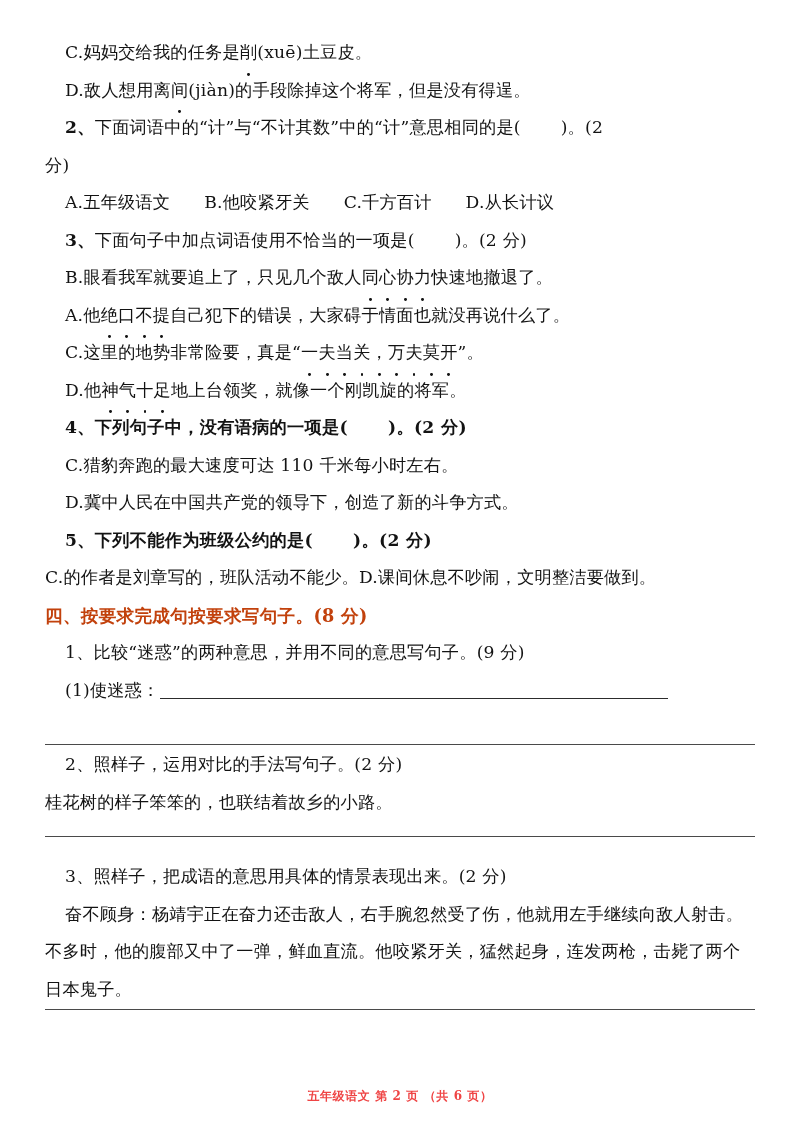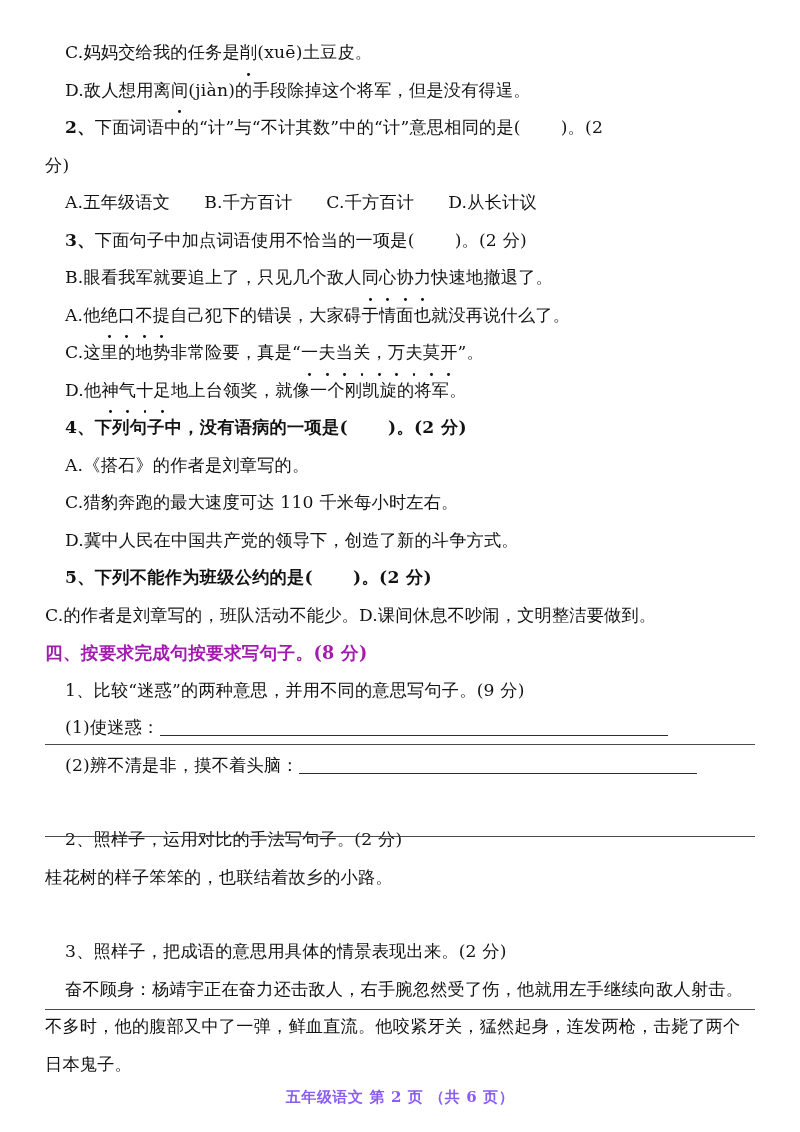--- a/index.html
+++ b/index.html
@@ -40,21 +40,21 @@
   .line.wrap { white-space: normal; }
   .indent1 { padding-left: 20px; }
   .noindent { padding-left: 0; }
 
   .heading {
     font-size: 17.6px;
     line-height: 37.5px;
     font-weight: bold;
     letter-spacing: 0.3px;
     white-space: nowrap;
-    color: #a21caf;
+    color: #c2410c;
   }
   .qnum {
     font-weight: bold;
     letter-spacing: 0.3px;
   }
 
   
   .dot {
     position: relative;
     display: inline-block;
@@ -87,24 +87,24 @@
     height: 0;
     border-top: 1.5px solid #4a4a4a;
   }
 
   .footer {
     position: absolute;
     left: 0;
     top: 1088px;
     width: 800px;
     text-align: center;
-    font-size: 15px;
+    font-size: 12px;
     font-weight: bold;
     letter-spacing: 0.6px;
-    color: #8b5cf6;
+    color: #ef4444;
     font-family: "DejaVu Serif", "Liberation Serif", serif;
   }
 
   .sp-a { display: inline-block; width: 34px; }
   .sp-b { display: inline-block; width: 26px; }
   .sp-paren { display: inline-block; width: 40px; }
 </style>
 </head>
 <body>
 
@@ -119,21 +119,21 @@
       <span>D.敌人想用离</span><span class="dot">间</span><span>(jiàn)的手段除掉这个将军，但是没有得逞。</span>
     </div>
 
     <div class="line indent1">
       <span class="qnum">2、</span><span>下面词语中的“计”与“不计其数”中的“计”意思相同的是(</span><span class="sp-paren"></span><span>)。(2</span>
     </div>
     <div class="line noindent">
       <span>分)</span>
     </div>
     <div class="line indent1">
-      <span>A.五年级语文</span><span class="sp-a"></span><span>B.千方百计</span><span class="sp-a"></span><span>C.千方百计</span><span class="sp-a"></span><span>D.从长计议</span>
+      <span>A.五年级语文</span><span class="sp-a"></span><span>B.他咬紧牙关</span><span class="sp-a"></span><span>C.千方百计</span><span class="sp-a"></span><span>D.从长计议</span>
     </div>
 
     <div class="line indent1">
       <span class="qnum">3、</span><span>下面句子中加点词语使用不恰当的一项是(</span><span class="sp-paren"></span><span>)。(2 分)</span>
     </div>
     <div class="line indent1">
       <span>B.眼看我军就要追上了，只见几个敌人</span><span id="q3b-dots"><span class="dot">同</span><span class="dot">心</span><span class="dot">协</span><span class="dot">力</span></span><span>快速地撤退了。</span>
     </div>
     <div class="line indent1">
       <span>A.他</span><span id="q3a-dots"><span class="dot">绝</span><span class="dot">口</span><span class="dot">不</span><span class="dot">提</span></span><span>自己犯下的错误，大家碍于情面也就没再说什么了。</span>
@@ -141,39 +141,35 @@
     <div class="line indent1">
       <span>C.这里的地势非常险要，真是“</span><span id="q3c-dots"><span class="dot">一</span><span class="dot">夫</span><span class="dot">当</span><span class="dot">关</span><span class="dot">，</span><span class="dot">万</span><span class="dot">夫</span><span class="dot">莫</span><span class="dot">开</span></span><span>”。</span>
     </div>
     <div class="line indent1">
       <span>D.他</span><span id="q3d-dots"><span class="dot">神</span><span class="dot">气</span><span class="dot">十</span><span class="dot">足</span></span><span>地上台领奖，就像一个刚凯旋的将军。</span>
     </div>
 
     <div class="line indent1">
       <span class="qnum">4、</span><span class="qnum">下列句子中，没有语病的一项是(</span><span class="sp-paren"></span><span class="qnum">)。(2 分)</span>
     </div>
-    <div class="line indent1">A.《搭石》的作者是刘章写的。</div>
     <div class="line indent1">C.猎豹奔跑的最大速度可达 110 千米每小时左右。</div>
     <div class="line indent1">D.冀中人民在中国共产党的领导下，创造了新的斗争方式。</div>
 
     <div class="line indent1">
       <span class="qnum">5、</span><span class="qnum">下列不能作为班级公约的是(</span><span class="sp-paren"></span><span class="qnum">)。(2 分)</span>
     </div>
     <div class="line noindent">
       <span>C.的作者是刘章写的，班队活动不能少。</span><span>D.课间休息不吵闹，文明整洁要做到。</span>
     </div>
 
     <div class="heading noindent">四、按要求完成句按要求写句子。(8 分)</div>
 
     <div class="line indent1">1、比较“迷惑”的两种意思，并用不同的意思写句子。(9 分)</div>
     <div class="line indent1">
       <span>(1)使迷惑：</span><span class="blank" style="width:508px"></span>
-    </div>
-    <div class="line indent1">
-      <span>(2)辨不清是非，摸不着头脑：</span><span class="blank" style="width:398px"></span>
     </div>
 
     <div style="height:37px"></div>
     <div class="line indent1">2、照样子，运用对比的手法写句子。(2 分)</div>
     <div class="line noindent">桂花树的样子笨笨的，也联结着故乡的小路。</div>
 
     <div style="height:37px"></div>
 
     <div class="line indent1">3、照样子，把成语的意思用具体的情景表现出来。(2 分)</div>
     <div class="line wrap noindent" style="text-indent:20px">奋不顾身：杨靖宇正在奋力还击敌人，右手腕忽然受了伤，他就用左手继续向敌人射击。不多时，他的腹部又中了一弹，鲜血直流。他咬紧牙关，猛然起身，连发两枪，击毙了两个日本鬼子。</div>

